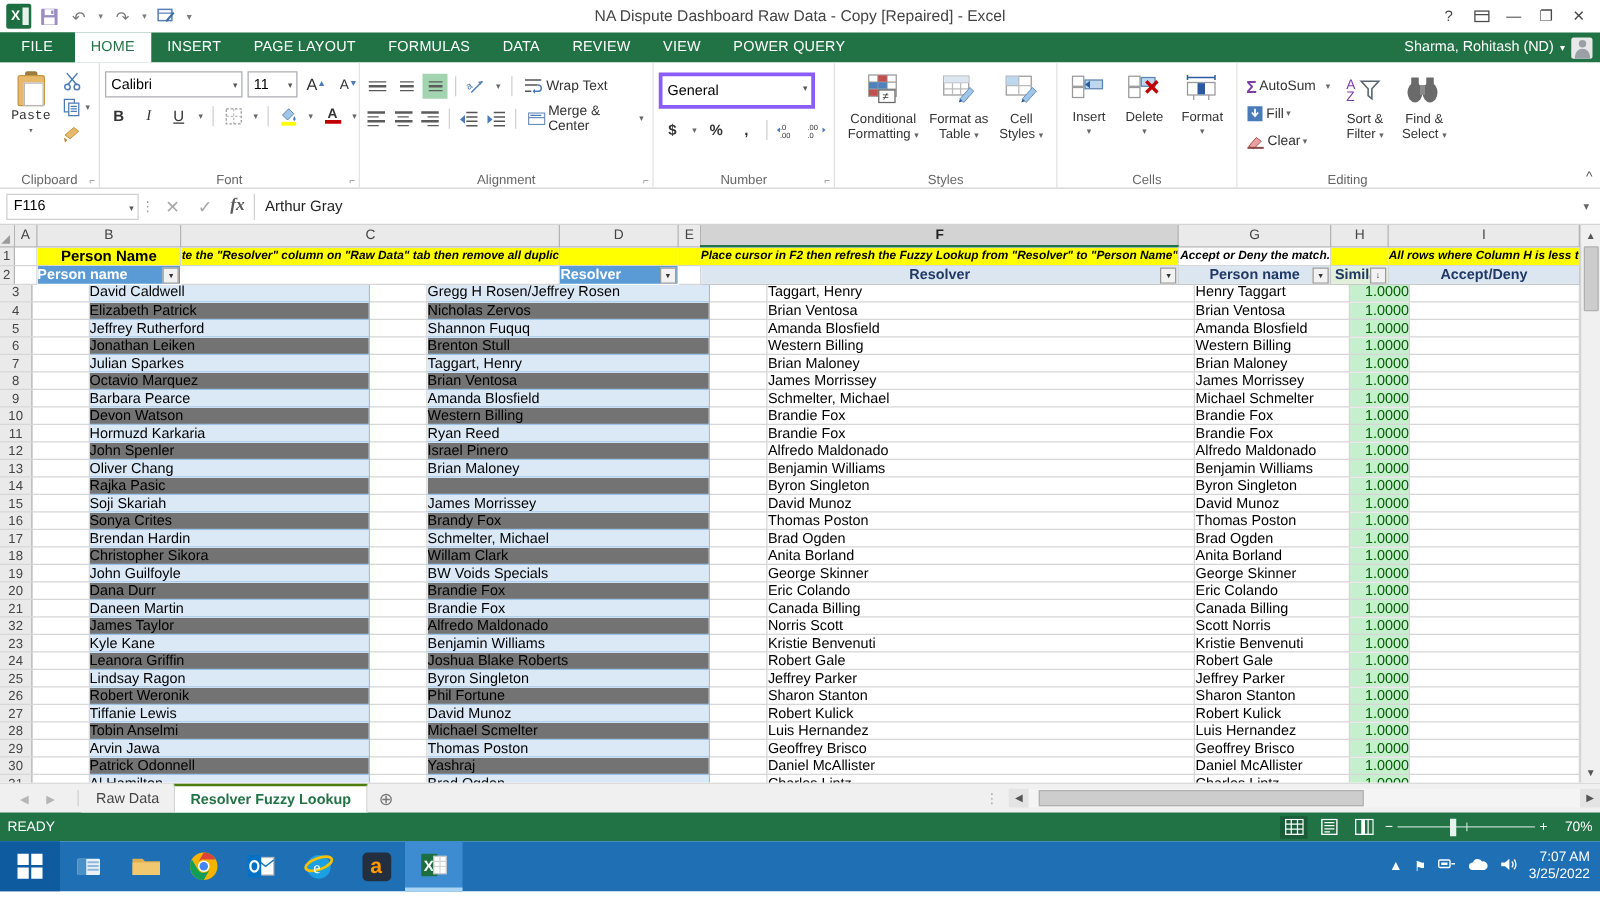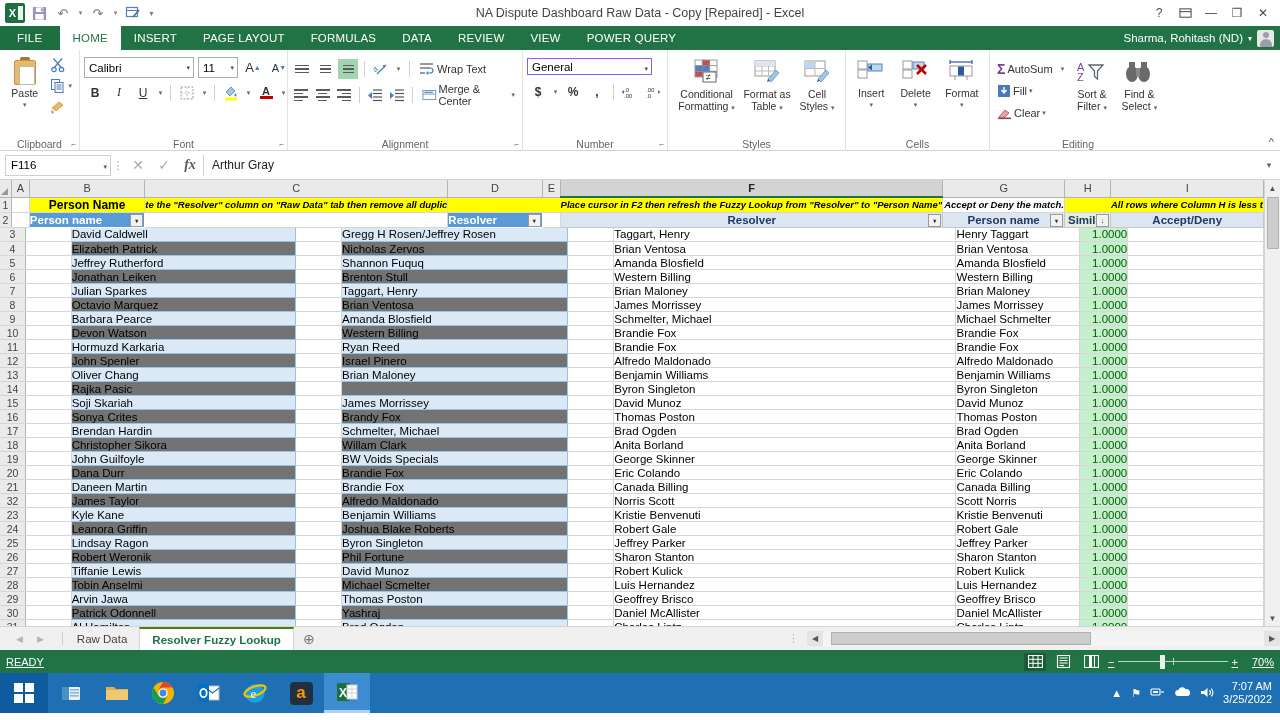--- a/index.html
+++ b/index.html
@@ -95,21 +95,21 @@
     width: 54px; font-size: 10.5px; color: #333; padding-top: 3px; line-height: 12px;
     text-align: center;
   }
   .sm-btn {
     display: flex; align-items: center; gap: 2px; font-size: 11px; color: #333;
     padding: 1px 3px; height: 20px;
   }
   .caret { font-size: 7px; color: #666; }
 
   
-  .clip-paste { width: 48px; }
+  .clip-paste { width: 48px; font-family: Liberation Mono, monospace; }
   .clip-icon {
     width: 28px; height: 30px; position: relative; margin: 1px auto 0;
   }
   .clip-icon .board {
     position:absolute; left:3px; top:3px; width:22px; height:25px;
     background:#e8b96a; border:1px solid #c79542; border-radius:2px;
   }
   .clip-icon .clipTop {
     position:absolute; left:9px; top:0px; width:10px; height:5px;
     background:#9c7a3c; border-radius:2px;
@@ -139,21 +139,21 @@
   
   .align-btn {
     width: 20px; height: 20px; display:flex; align-items:center; justify-content:center;
   }
   .align-btn.sel { background: #a3d4b0; }
   .lines { display: flex; flex-direction: column; gap: 2px; }
   .lines i { display:block; height:1.5px; background:#5b5b5b; }
 
   
   .num-box {
-    width: 125px; height: 17px; border: 1px solid #8b5cf6; background: #fff;
+    width: 125px; height: 29px; border: 3px solid #8b5cf6; background: #fff;
     font-size: 11.5px; padding: 2px 4px; display: flex; align-items: center; position: relative;
   }
 
   
   .fbar {
     height: 29px; display: flex; align-items: center; background: #fff;
     border-bottom: 1px solid #d4d4d4; padding: 0 2px;
   }
   .namebox {
     width: 106px; height: 21px; border: 1px solid #d0d0d0; background: #fff;
@@ -271,21 +271,21 @@
   }
   .tab-dots { color:#aaa; font-size:11px; padding: 0 8px; }
   .hsb { flex: 1; height: 15px; background: #f0f0f0; display:flex; align-items:center; }
   .hsb-arrow { width:16px; height:15px; display:flex; align-items:center; justify-content:center; font-size:8px; color:#555; background:#e4e4e4;}
   .hsb-track { flex:1; height:15px; background:#f4f4f4; position:relative; }
   .hsb-thumb { position:absolute; left:8px; top:1px; height:13px; width:260px; background:#cdcdcd; border:1px solid #b0b0b0; }
 
   
   .statusbar {
     height: 23px; background: #217346; color: #fff; display: flex; align-items: center;
-    font-size: 11px; padding: 0 6px; text-decoration: underline;
+    font-size: 11px; padding: 0 6px;
   }
   .sb-right { margin-left: auto; display: flex; align-items: center; gap: 6px; }
   .view-btn { width: 22px; height: 18px; display:flex; align-items:center; justify-content:center; font-size:13px; }
   .view-btn.active { background: #1a5c38; }
   .zoom-slider { display: flex; align-items: center; gap: 4px; width: 130px; }
   .zs-track { position: relative; flex: 1; height: 14px; }
   .zs-line { position:absolute; top:6px; left:0; right:0; height:1px; background:#bfd9c9; }
   .zs-mid { position:absolute; top:3px; left:50%; width:1px; height:7px; background:#bfd9c9; }
   .zs-thumb { position:absolute; top:0px; left:38%; width:5px; height:14px; background:#e8f2ec; }
 

